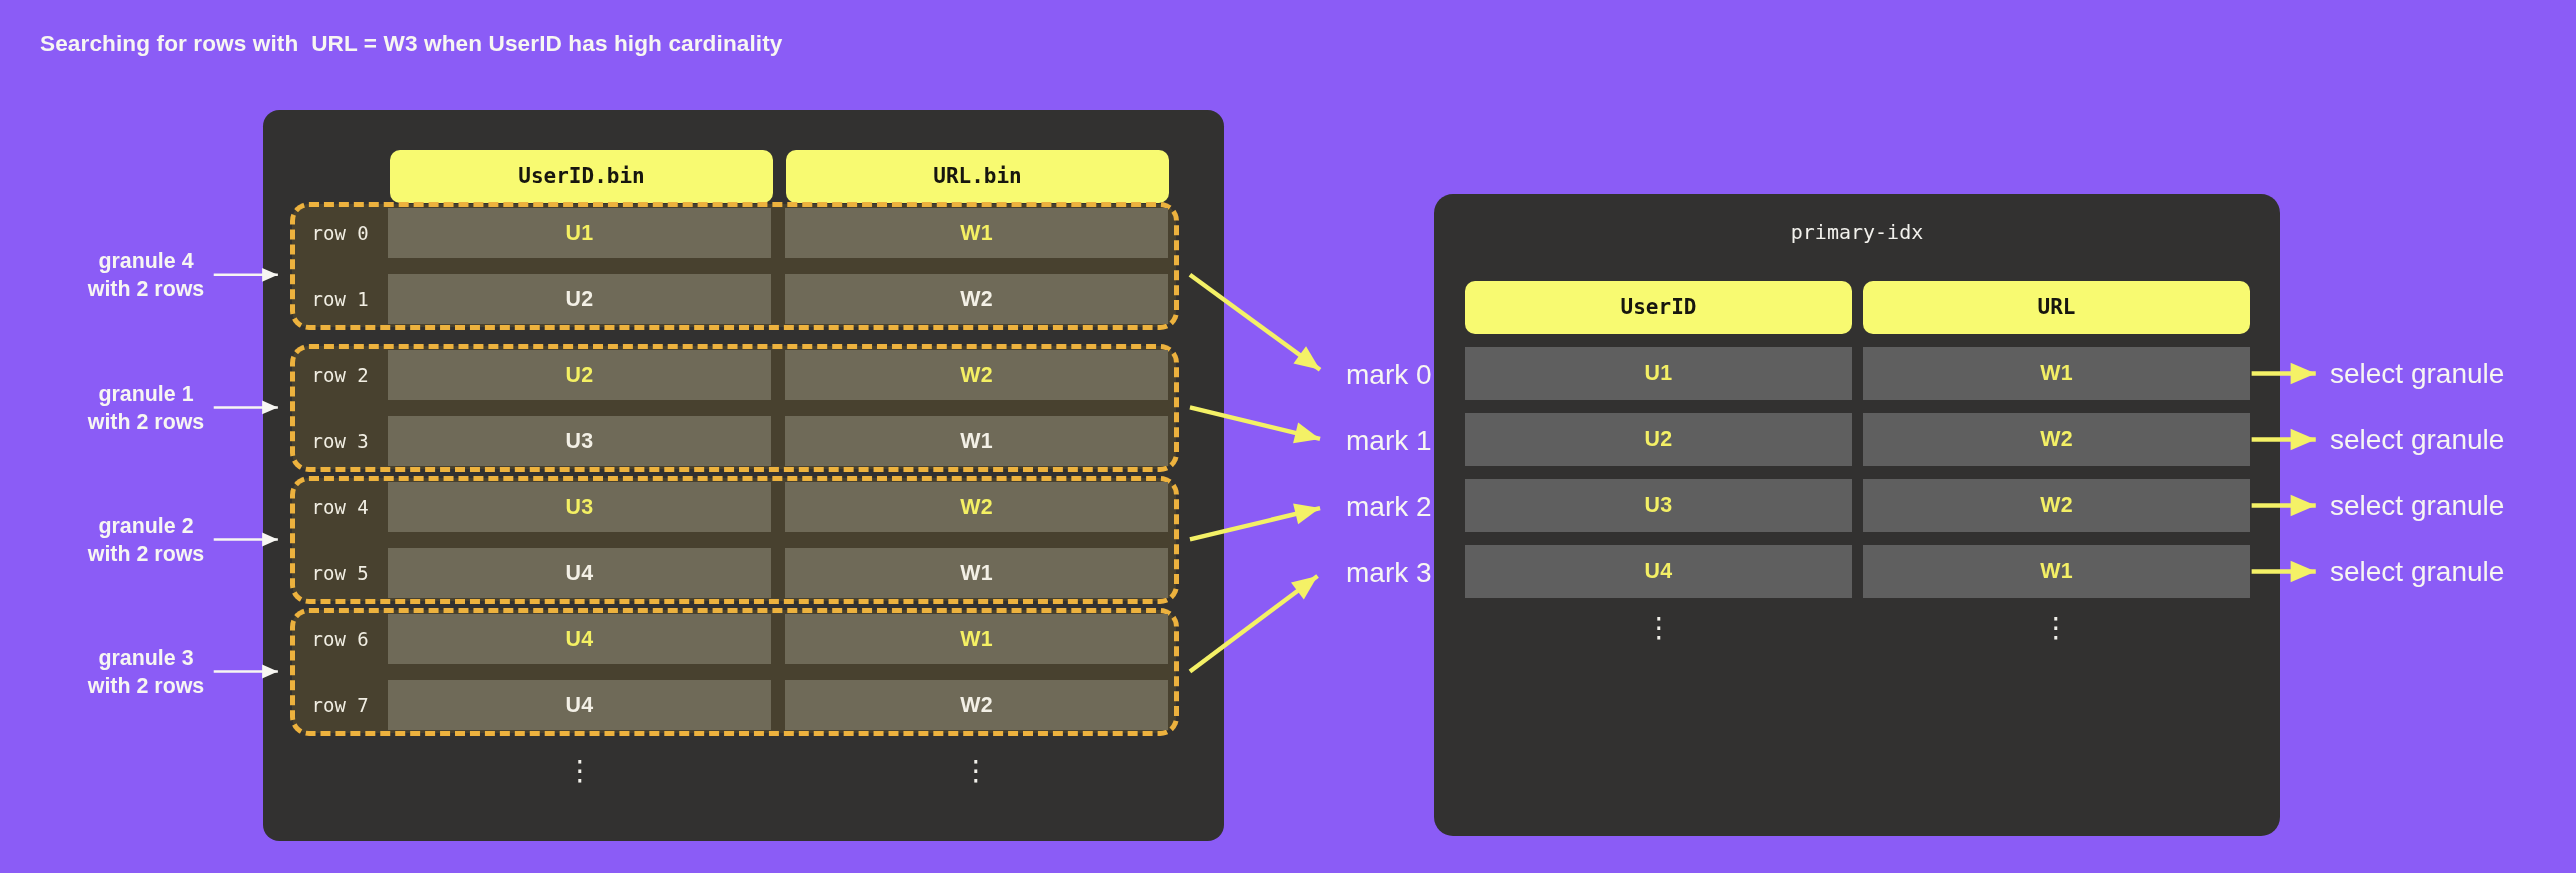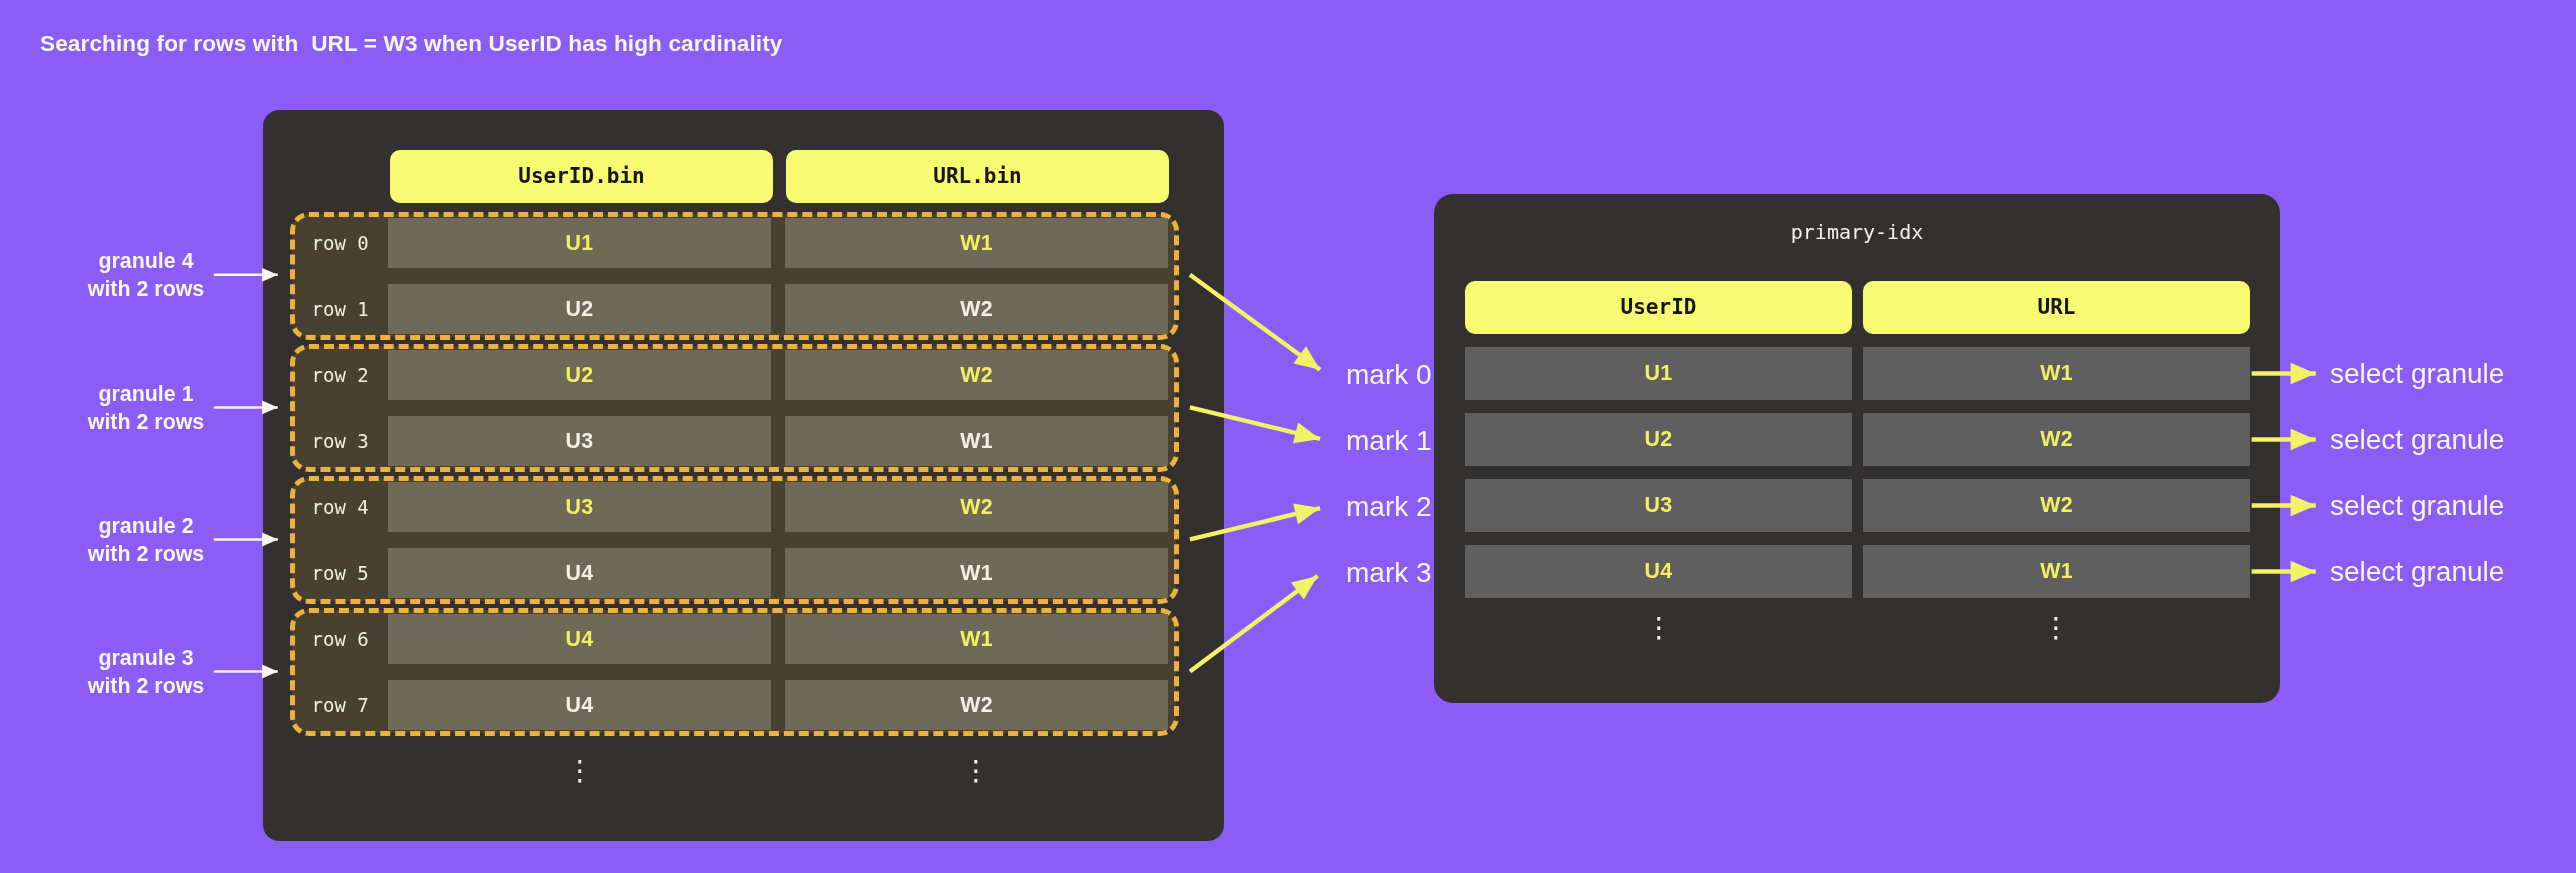--- a/index.html
+++ b/index.html
@@ -8,21 +8,21 @@
     background:#8b5cf6;
     font-family:"Liberation Sans", sans-serif;
   }
   .title{
     position:absolute;left:40px;top:31px;
     font-size:22.6px;font-weight:700;color:#f7f6f2;white-space:pre;letter-spacing:0.1px;
   }
   
   .panel{position:absolute;background:#323130;}
   .panel.left{left:263px;top:110px;width:961px;height:731px;border-radius:16.3px;}
-  .panel.right{left:1434px;top:194px;width:846px;height:509px;border-radius:19px;}
+  .panel.right{left:1434px;top:194px;width:846px;height:642px;border-radius:19px;}
   
   .colhead{
     position:absolute;height:53px;background:#f8fa71;border-radius:10px;
     font-family:"DejaVu Sans Mono", monospace;font-size:21px;color:#17160f;
     text-align:center;line-height:53px;font-weight:700;
   }
   
   .granule{
     position:absolute;left:29px;width:884px;height:123px;
     background:#48412f;border-radius:16.3px;
@@ -92,21 +92,21 @@
   </div>
   <div class="glabel" style="top:644px;">
     <div>granule 3</div>
     <div>with 2 rows</div>
   </div>
 
   <div class="panel left">
     <div class="colhead" style="left:523px;top:40px;width:383px;">URL.bin</div>
     <div class="colhead" style="left:127px;top:40px;width:383px;">UserID.bin</div>
 
-    <div class="granule" style="top:104px;">
+    <div class="granule" style="top:94px;">
       <div class="dashring"></div>
       <div class="g-row" style="top:3.8px;">
         <span class="rowlab">row 0</span>
         <div class="bincell c1 hl">U1</div>
         <div class="bincell c2 hl">W1</div>
       </div>
       <div class="g-row" style="top:70px;">
         <span class="rowlab">row 1</span>
         <div class="bincell c1">U2</div>
         <div class="bincell c2">W2</div>

